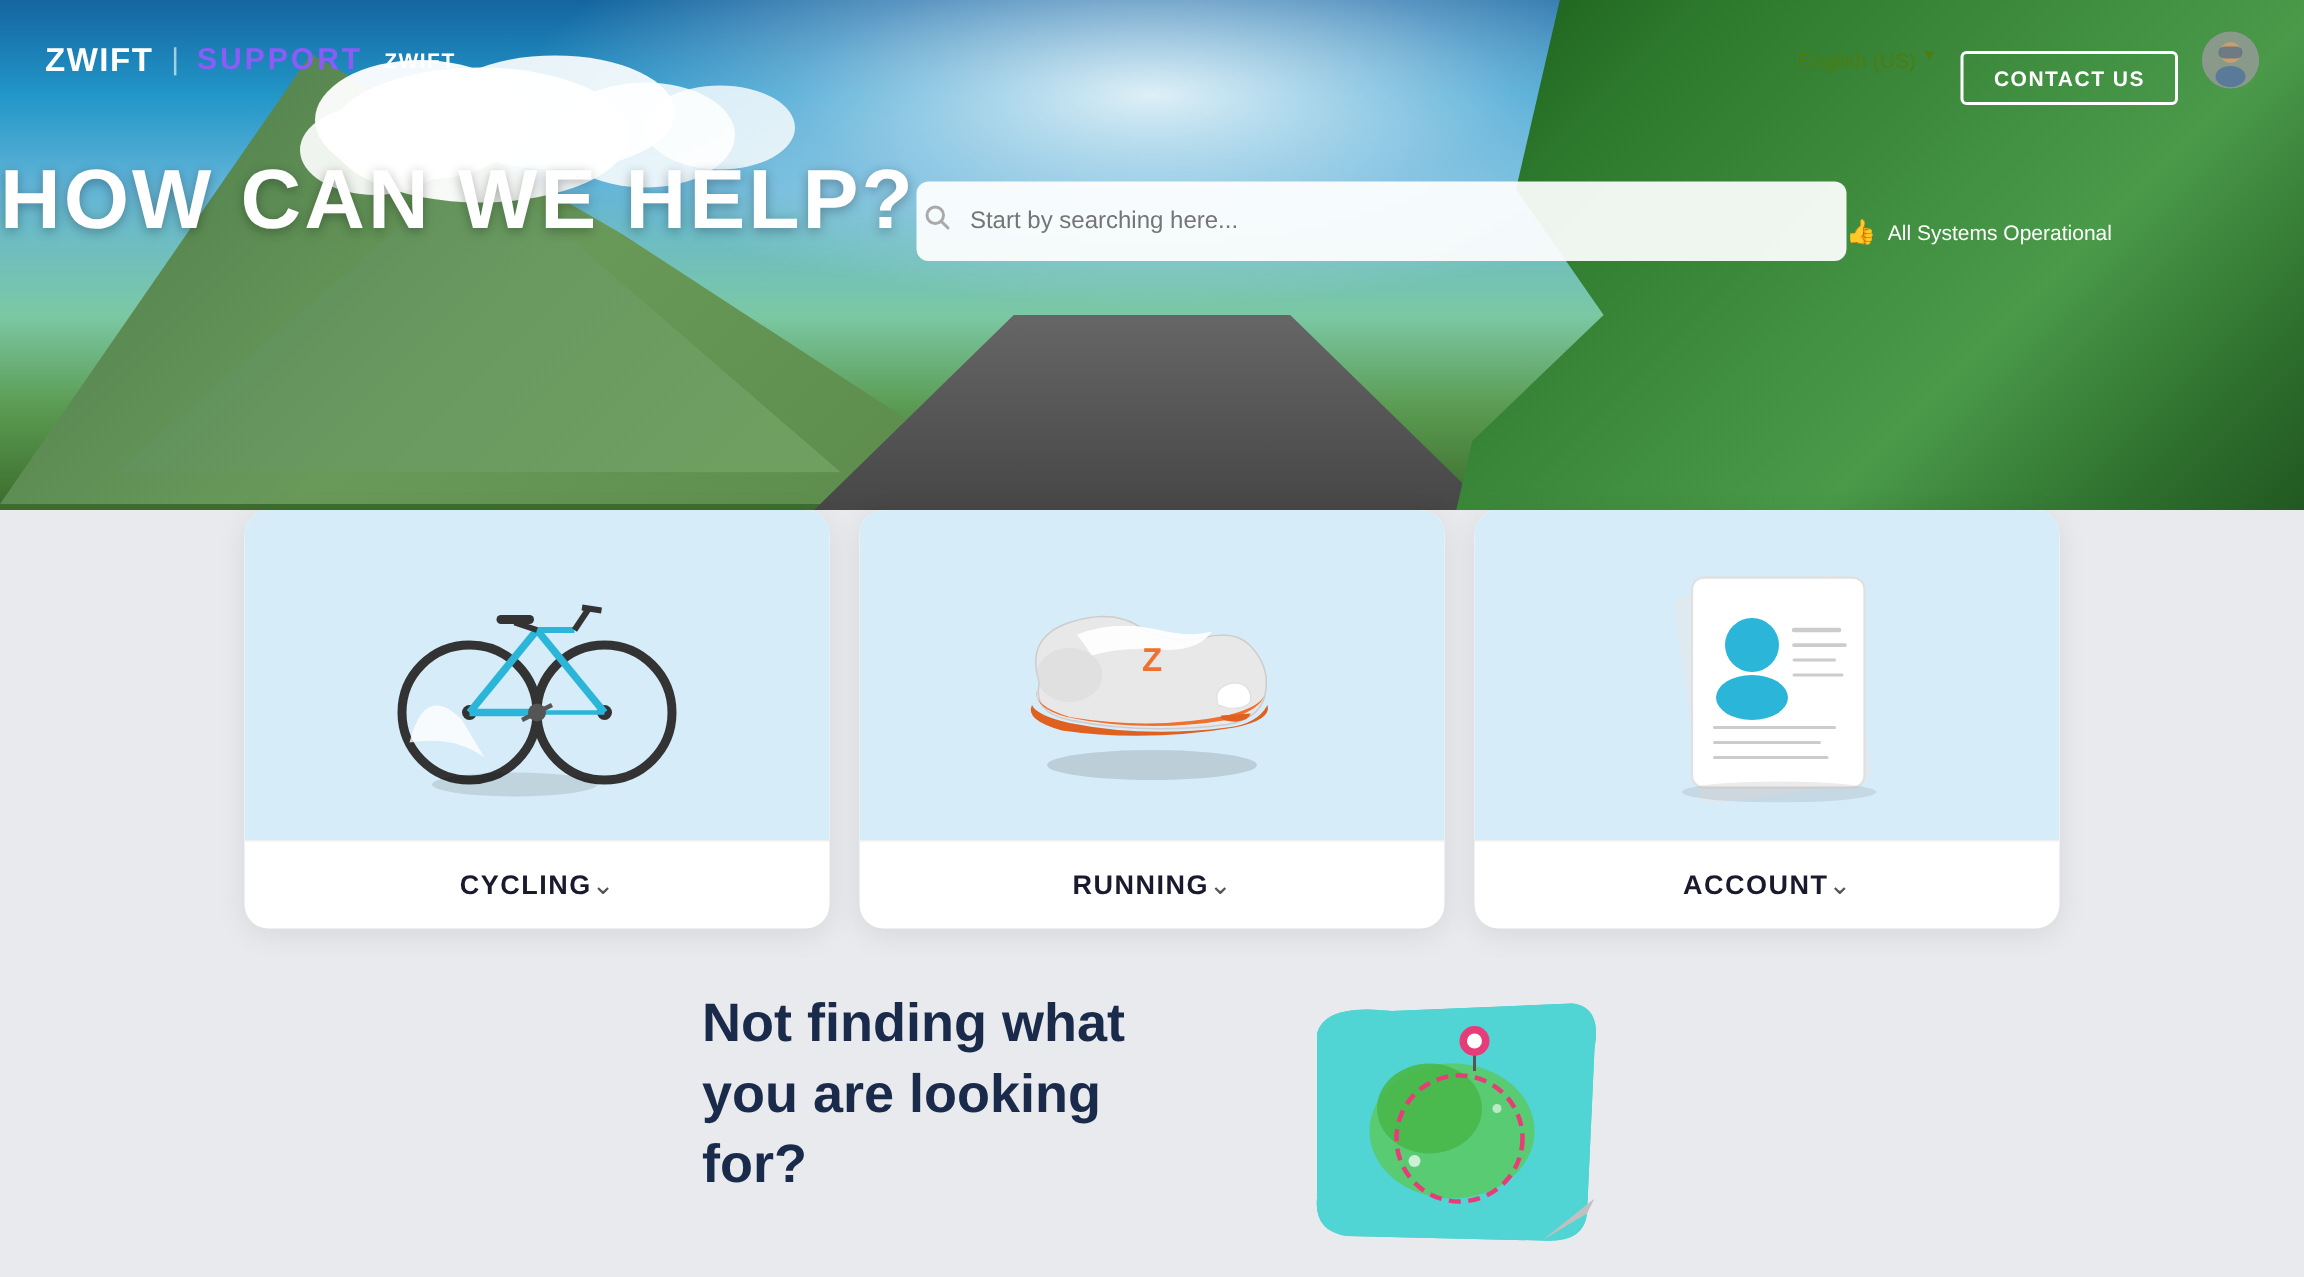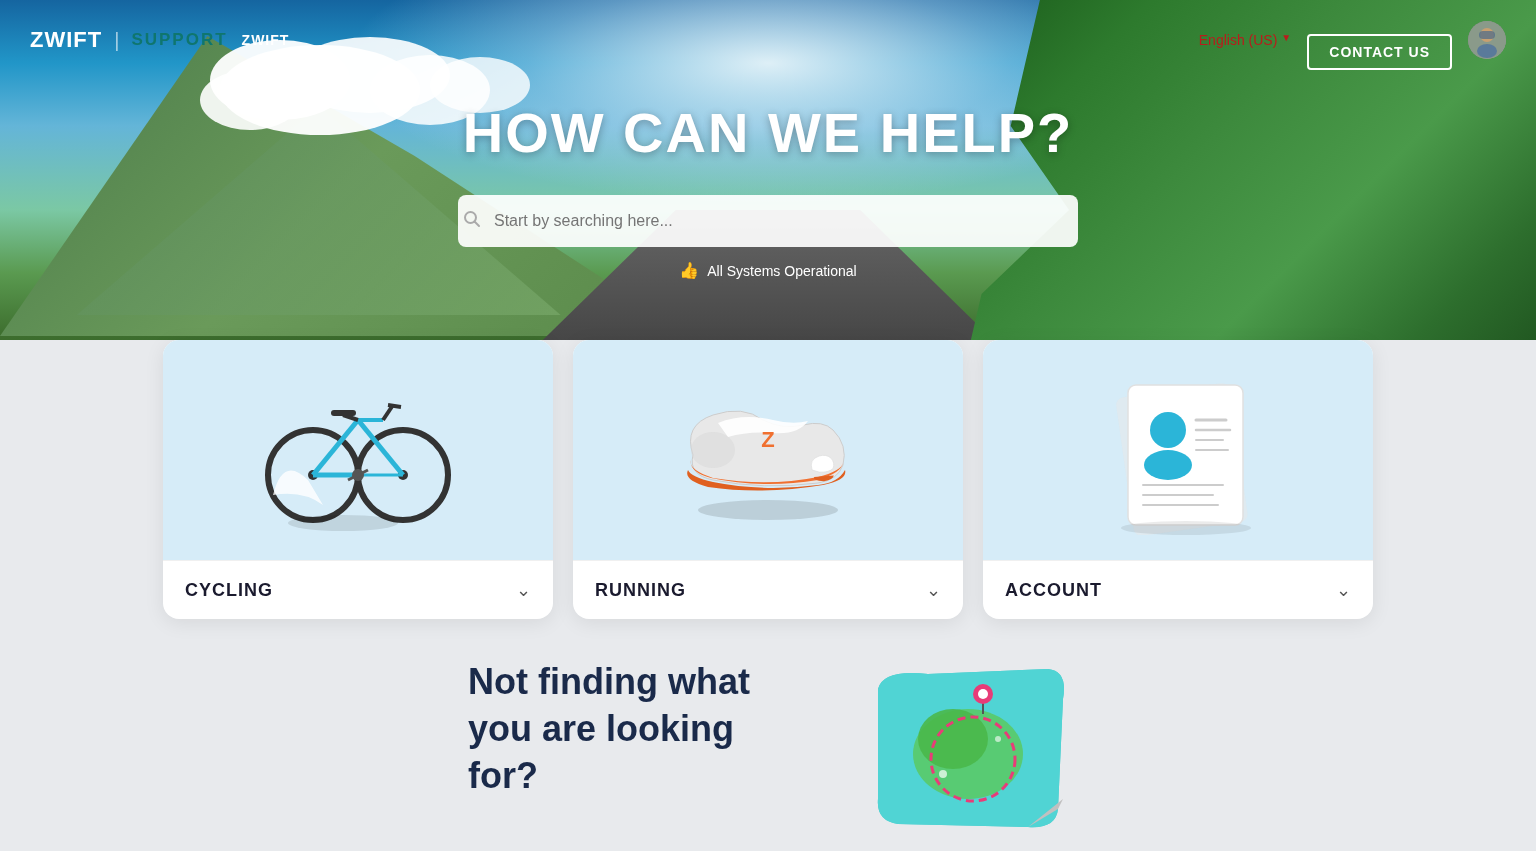--- a/index.html
+++ b/index.html
@@ -28,39 +28,39 @@
       font-weight: 900;
       letter-spacing: 1px;
     }
     .logo-divider {
       color: white;
       font-size: 20px;
       opacity: 0.6;
       margin: 0 4px;
     }
     .support-text {
-      color: #0f766e;
-      font-size: 17px;
+      color: #8b5cf6;
+      font-size: 20px;
       font-weight: 700;
       letter-spacing: 2px;
     }
     .zwift-small {
       color: white;
       font-size: 14px;
       font-weight: 700;
       letter-spacing: 1px;
       margin-left: 6px;
     }
     .header-right {
       display: flex;
       align-items: center;
       gap: 16px;
     }
     .lang-selector {
-      color: #b91c1c;
+      color: #4d7c0f;
       font-size: 14px;
       display: flex;
       align-items: flex-start;
       gap: 4px;
       cursor: pointer;
     }
     .lang-arrow {
       font-size: 10px;
     }
     .contact-btn {
@@ -97,21 +97,21 @@
       position: relative;
       width: 100%;
       height: 420px;
       overflow: hidden;
     }
 
     .hero-content {
       position: relative;
       z-index: 5;
       display: flex;
-      flex-direction: column;
+      flex-direction: row;
       align-items: center;
       padding-top: 100px;
     }
     .hero-title {
       color: white;
       font-size: 56px;
       font-weight: 900;
       letter-spacing: 2px;
       text-shadow: 0 2px 8px rgba(0,0,0,0.3);
       margin-bottom: 30px;
@@ -182,21 +182,21 @@
       height: 220px;
       display: flex;
       align-items: center;
       justify-content: center;
       position: relative;
     }
     .card-footer {
       padding: 18px 22px;
       display: flex;
       align-items: center;
-      justify-content: space-between;
+      justify-content: center;
       border-top: 1px solid #f0f0f0;
     }
     .card-label {
       font-size: 18px;
       font-weight: 800;
       color: #1a1a2e;
       letter-spacing: 1px;
       text-transform: uppercase;
     }
     .card-chevron {

